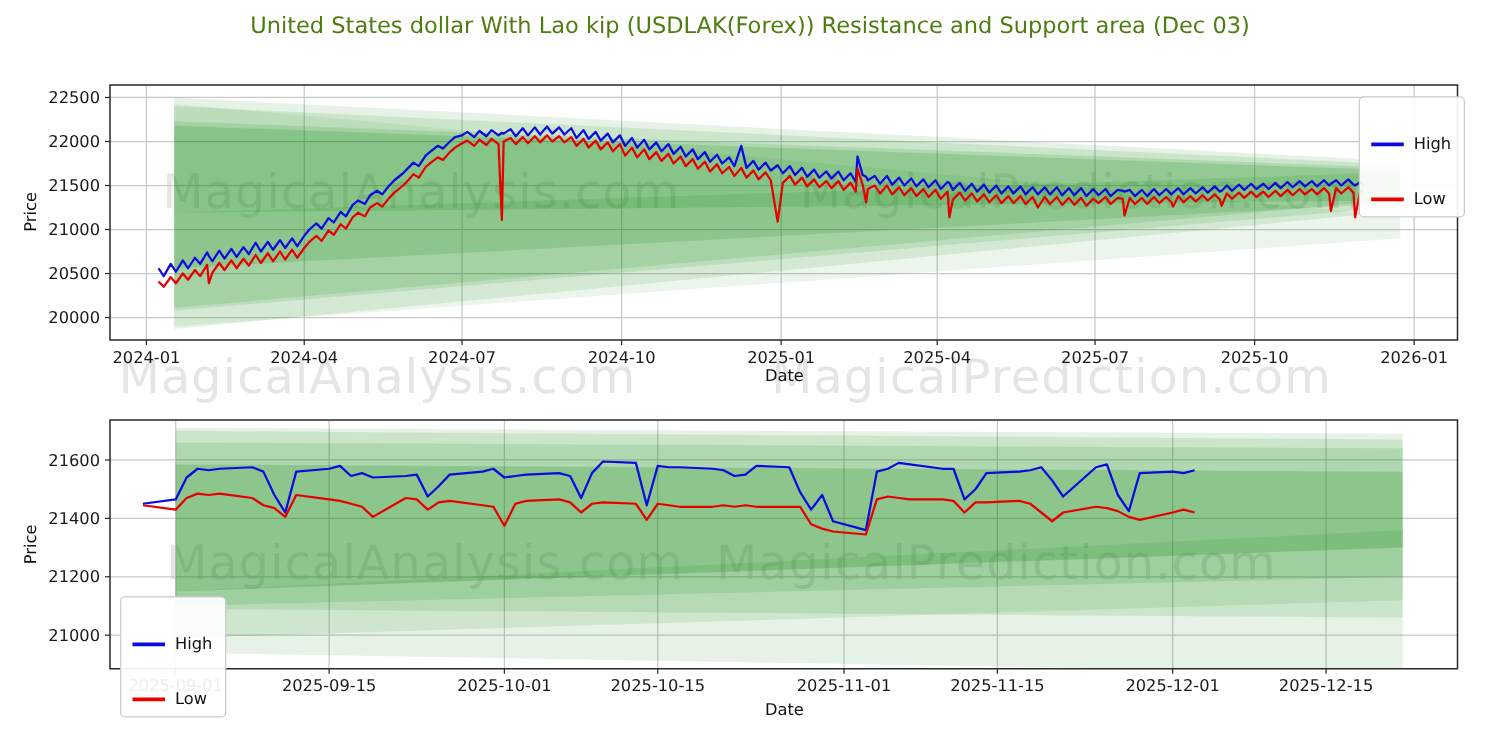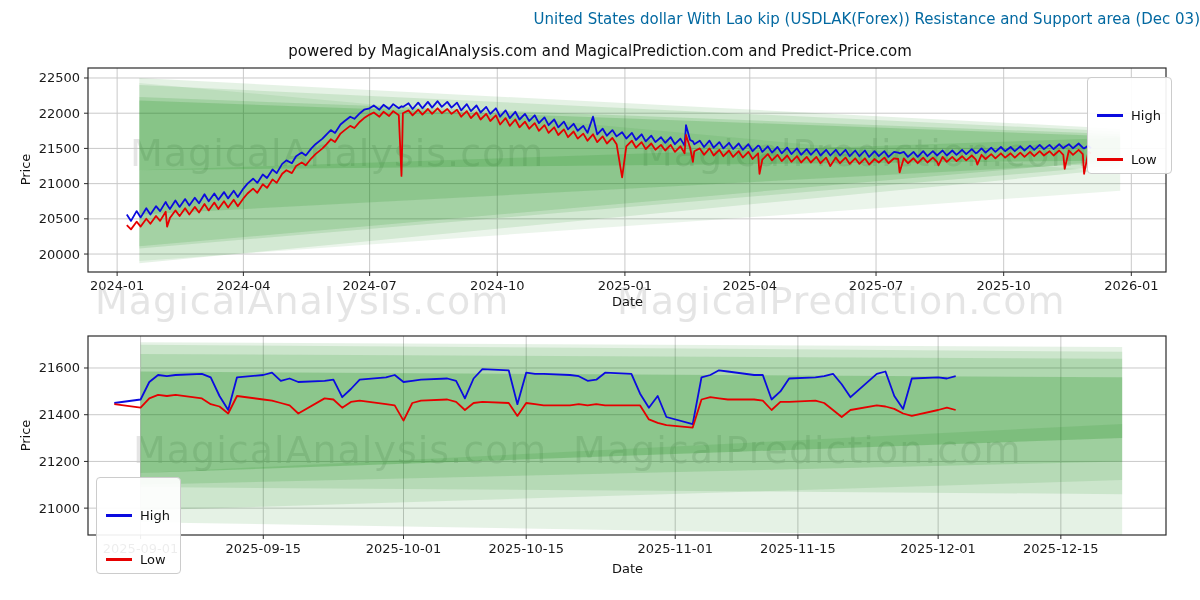--- a/index.html
+++ b/index.html
@@ -1,19 +1,19 @@
 <!DOCTYPE html>
 <html><head>
 <meta charset="utf-8">
 <style>
   html,body{margin:0;padding:0;background:#ffffff;}
   .figure{position:relative;width:1200px;height:600px;background:#ffffff;overflow:hidden;
           font-family:"DejaVu Sans","Liberation Sans",sans-serif;color:#1a1a1a;}
-  .fig-title{position:absolute;top:10px;left:0;width:1200px;text-align:right;
-             font-size:15px;color:#0369a1;}
+  .fig-title{position:absolute;top:10px;left:0;width:1200px;text-align:center;
+             font-size:18px;color:#4d7c0f;}
   .fig-subtitle{position:absolute;top:42px;left:0;width:1200px;text-align:center;
              font-size:15px;color:#111;}
   .wm-layer{position:absolute;left:0;top:0;width:1008px;height:600px;}
   .wm{position:absolute;font-size:38px;letter-spacing:1px;color:#8c8c8c;opacity:0.22;white-space:nowrap;}
   svg.chart-svg{position:absolute;left:0;top:0;}
   .axis-label{position:absolute;font-size:13px;color:#111;}
   .ylabel{transform:rotate(-90deg);transform-origin:center center;width:60px;text-align:center;}
   .legend{position:absolute;background:rgba(255,255,255,0.92);border:1px solid #cccccc;
           border-radius:4px;padding:7px 10px 7px 9px;display:flex;flex-direction:column;gap:7px;}
   .legend-row{display:flex;align-items:center;gap:8px;font-size:13px;color:#111;line-height:1;margin-top:24px;}
@@ -150,21 +150,20 @@
         <line x1="84" x2="88" y1="461.42605633802816" y2="461.42605633802816" stroke="#2a2a2a" stroke-width="1"></line>
         <text x="80" y="465.92605633802816" text-anchor="end" font-size="13" fill="#1a1a1a" font-family="DejaVu Sans, sans-serif">21200</text>
         <line x1="84" x2="88" y1="414.712441314554" y2="414.712441314554" stroke="#2a2a2a" stroke-width="1"></line>
         <text x="80" y="419.212441314554" text-anchor="end" font-size="13" fill="#1a1a1a" font-family="DejaVu Sans, sans-serif">21400</text>
         <line x1="84" x2="88" y1="367.9988262910798" y2="367.9988262910798" stroke="#2a2a2a" stroke-width="1"></line>
         <text x="80" y="372.4988262910798" text-anchor="end" font-size="13" fill="#1a1a1a" font-family="DejaVu Sans, sans-serif">21600</text>
       </g>
     </svg>
 
   <div class="fig-title">United States dollar With Lao kip (USDLAK(Forex)) Resistance and Support area (Dec 03)</div>
-  <div class="fig-subtitle">powered by MagicalAnalysis.com and MagicalPrediction.com and Predict-Price.com</div>
 
   <div class="axis-label ylabel" style="left:-5px;top:162px;">Price</div>
   <div class="axis-label" style="left:612px;top:294px;">Date</div>
   <div class="axis-label ylabel" style="left:-5px;top:428px;">Price</div>
   <div class="axis-label" style="left:612px;top:561px;">Date</div>
 
   <div class="legend" style="left:1087px;top:77px;">
     <div class="legend-row">
       <span class="swatch" id="sw-h1" style="border-top-color: rgb(11, 11, 223);"></span>
       <span>High</span>

